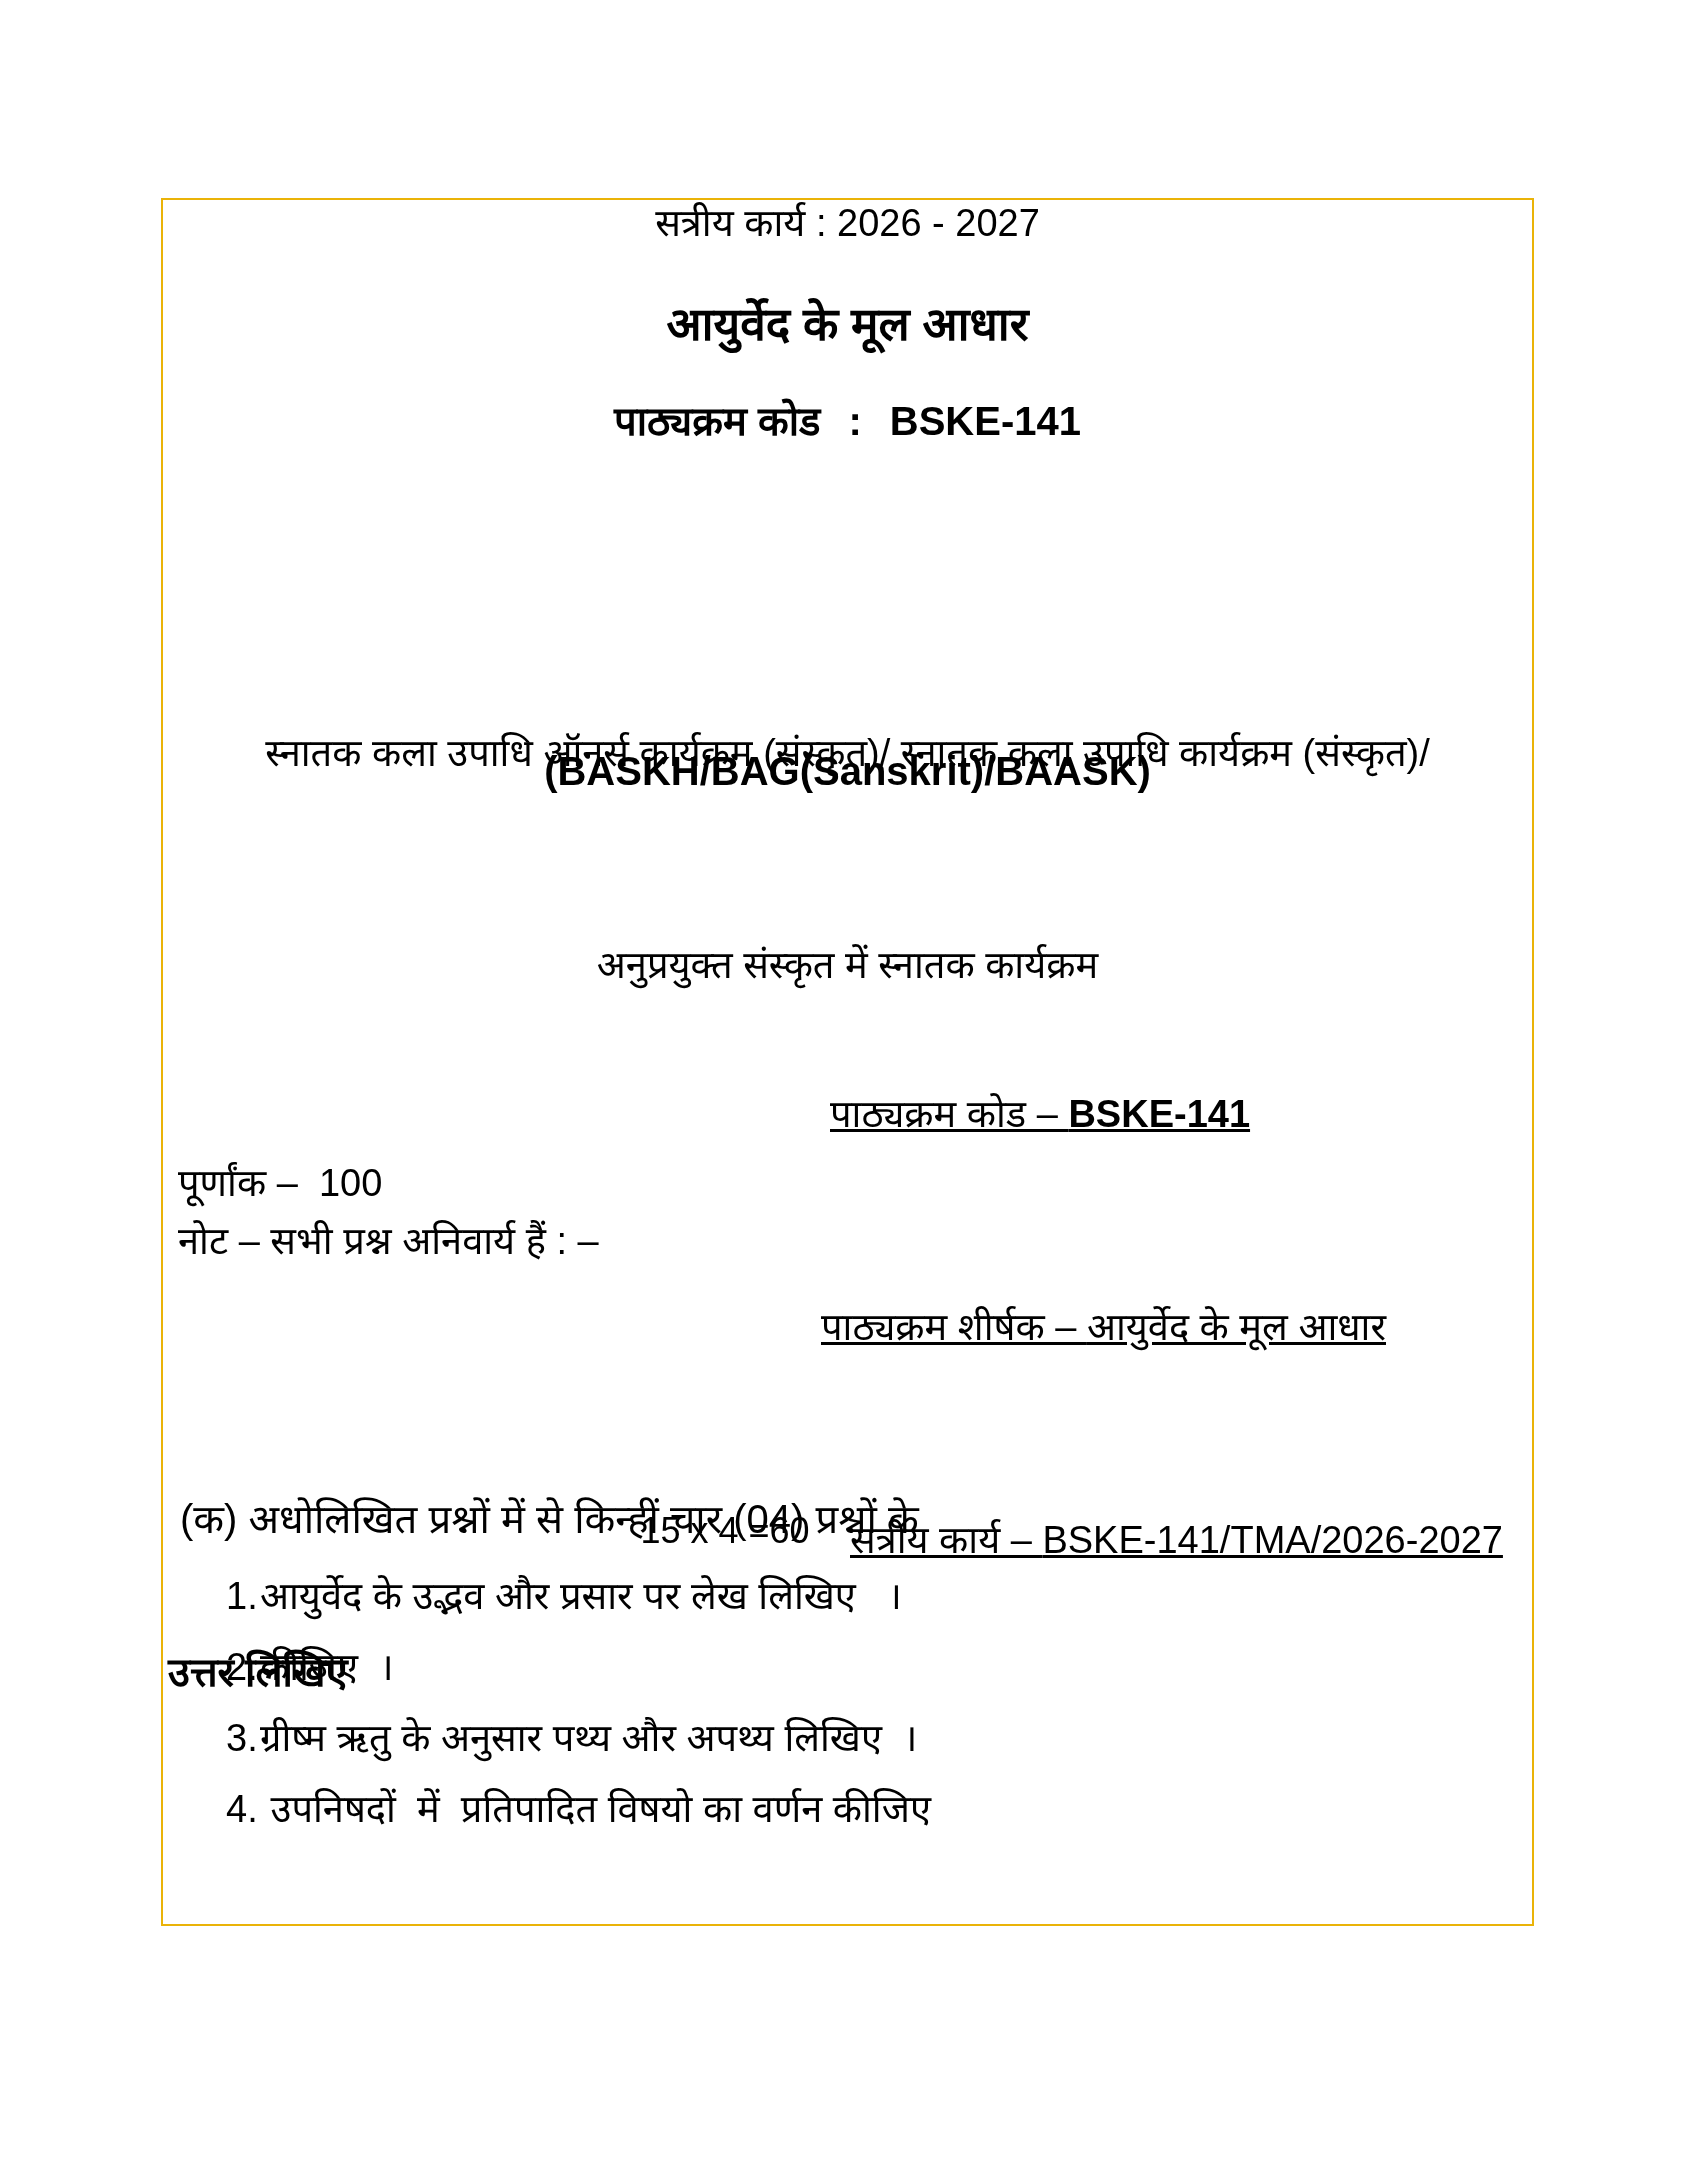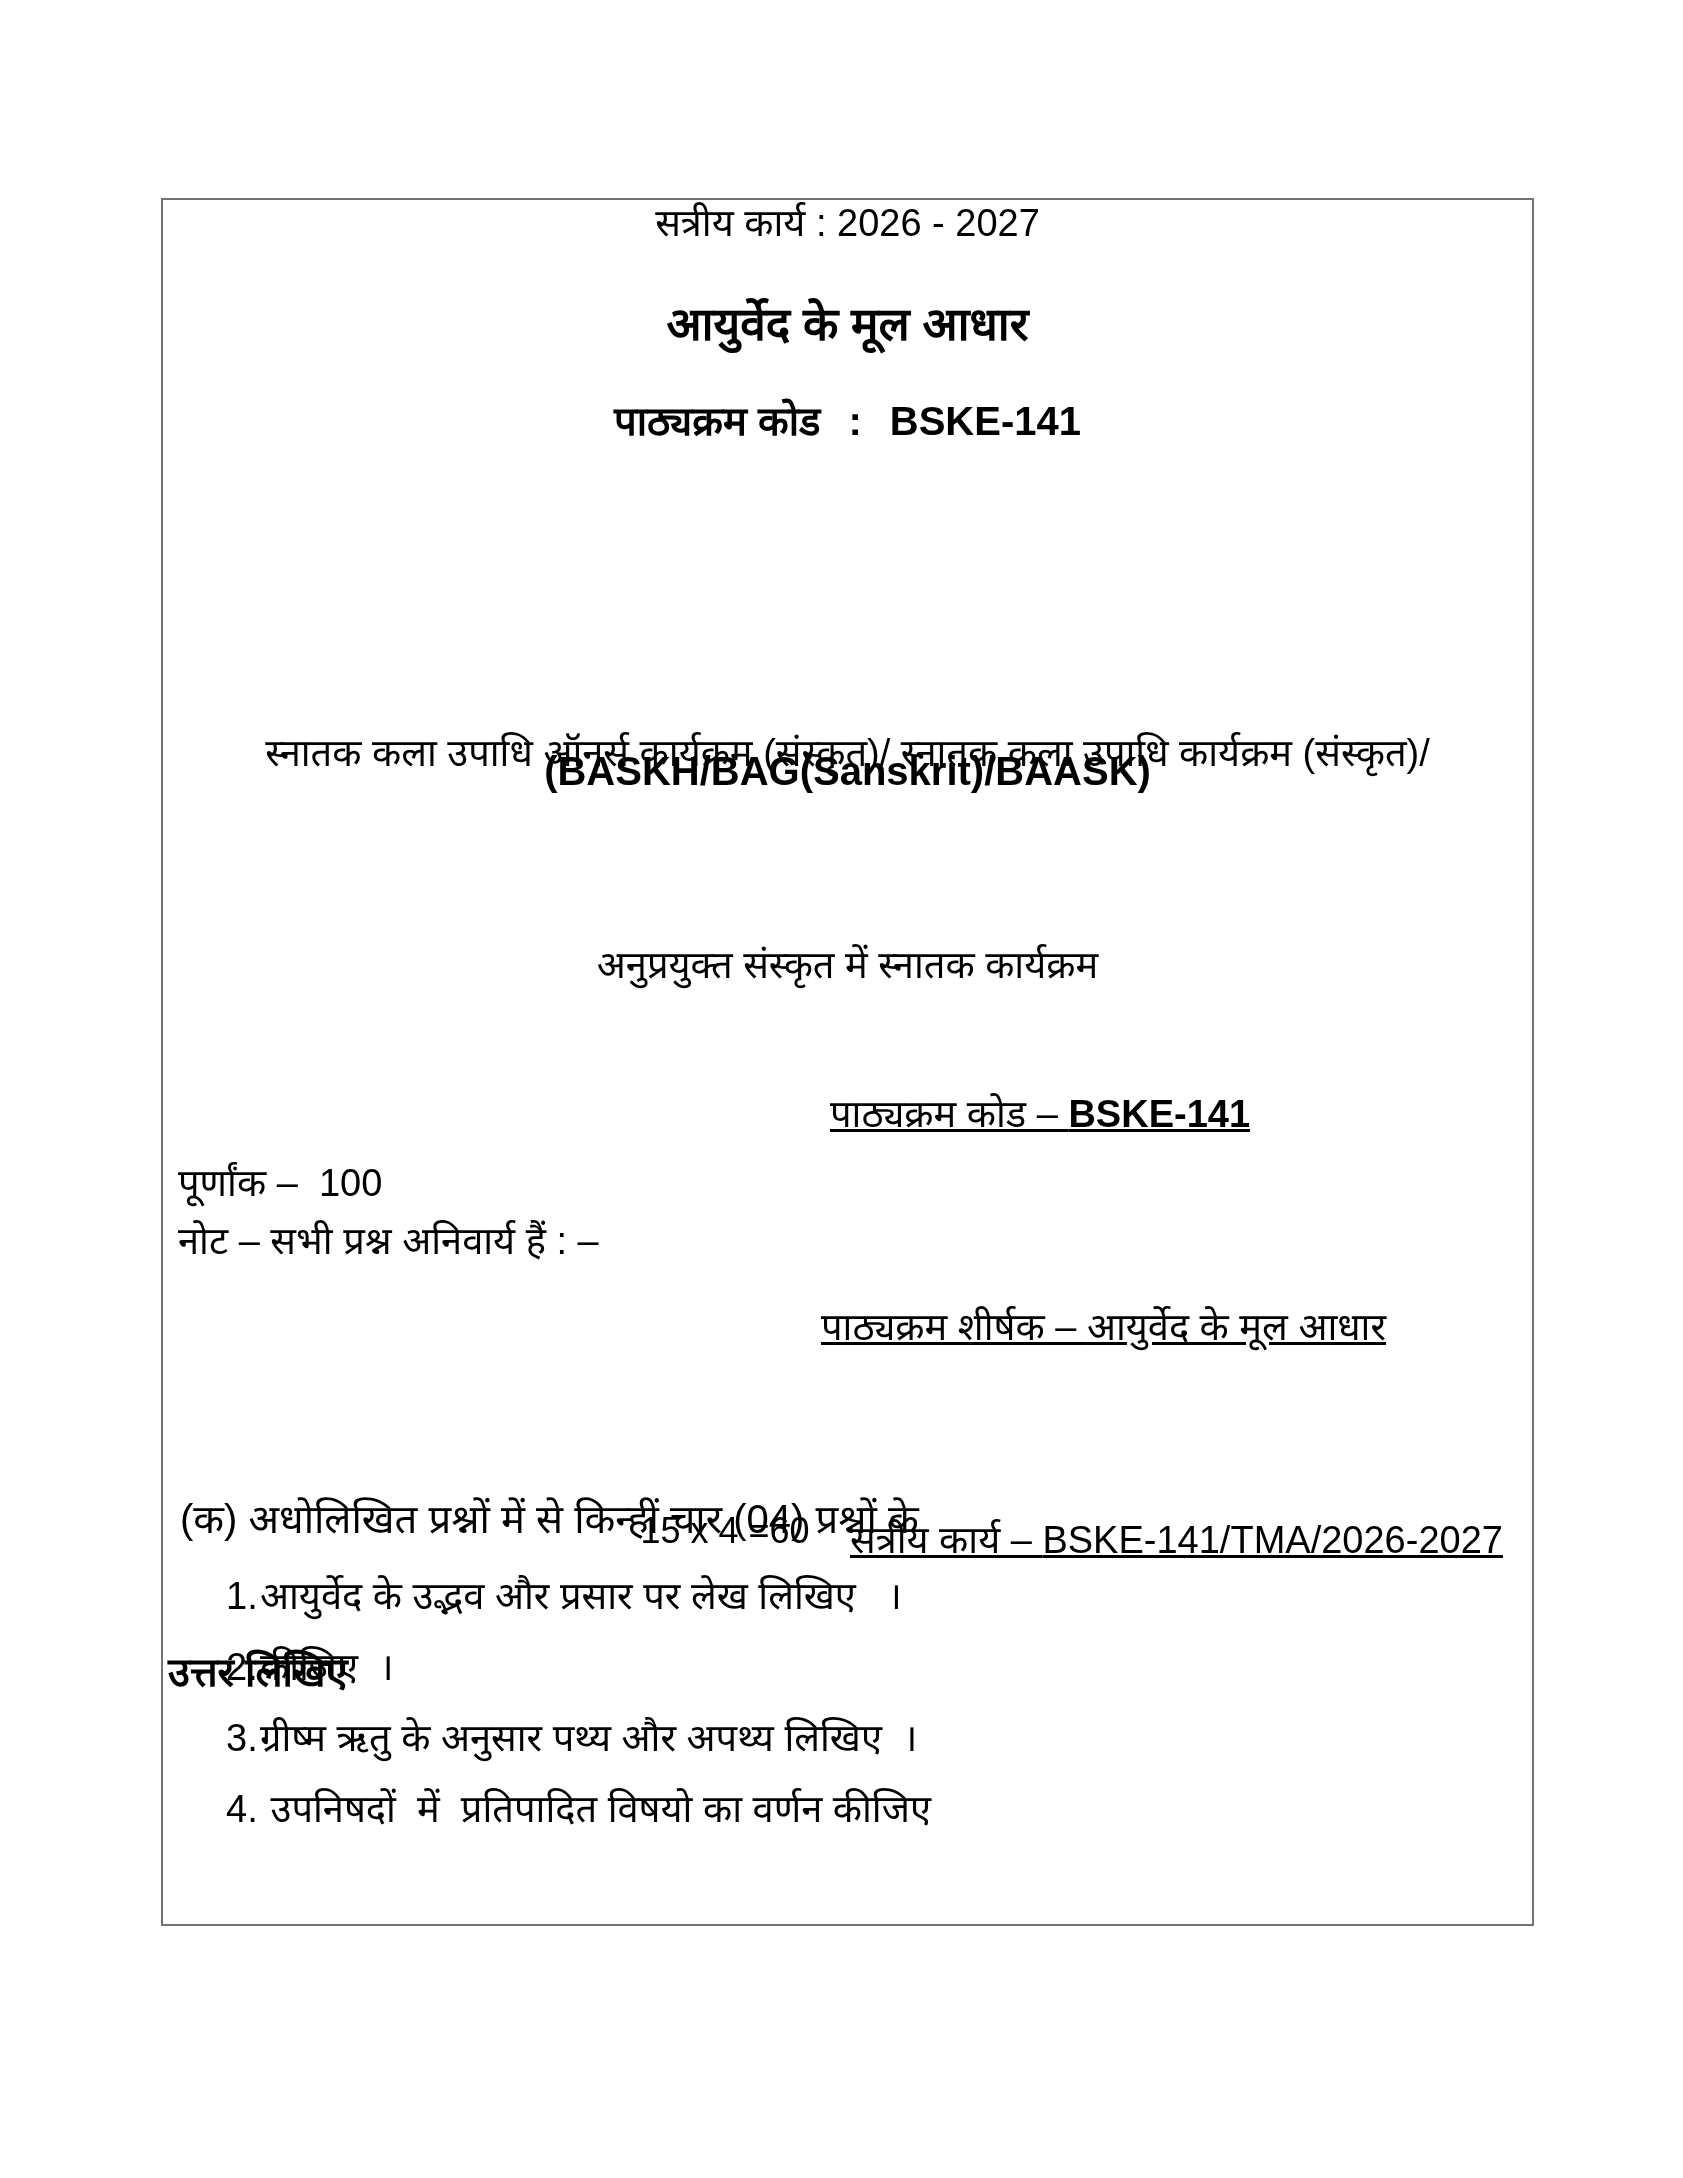--- a/index.html
+++ b/index.html
@@ -2,21 +2,21 @@
 <html><head>
 <meta charset="utf-8">
 <style>
   html,body{margin:0;padding:0;}
   body{
     width:1683px;height:2178px;background:#ffffff;position:relative;
     font-family:"Liberation Sans","DejaVu Sans",sans-serif;color:#000000;
   }
   .doc-box{
     position:absolute;left:161px;top:198px;width:1373px;height:1728px;
-    border:2px solid #737373;box-sizing:border-box;background:#ffffff;
+    border:2px solid #eab308;box-sizing:border-box;background:#ffffff;
   }
   .abs{position:absolute;}
   .center{left:0;right:0;text-align:center;}
   .prewrap, .prewrap span{white-space:pre-wrap;}
   .session{top:0px;font-size:38px;line-height:46px;}
   .title{top:97px;font-size:46px;line-height:55px;font-weight:bold;}
   .codeline{top:196px;font-size:40px;line-height:50px;font-weight:bold;}
   .codeline .colon{margin:0 28px;font-weight:bold;}
   .prog{top:370px;font-size:38px;line-height:57px;}
   .prog span{display:block;margin-top:41px;}

